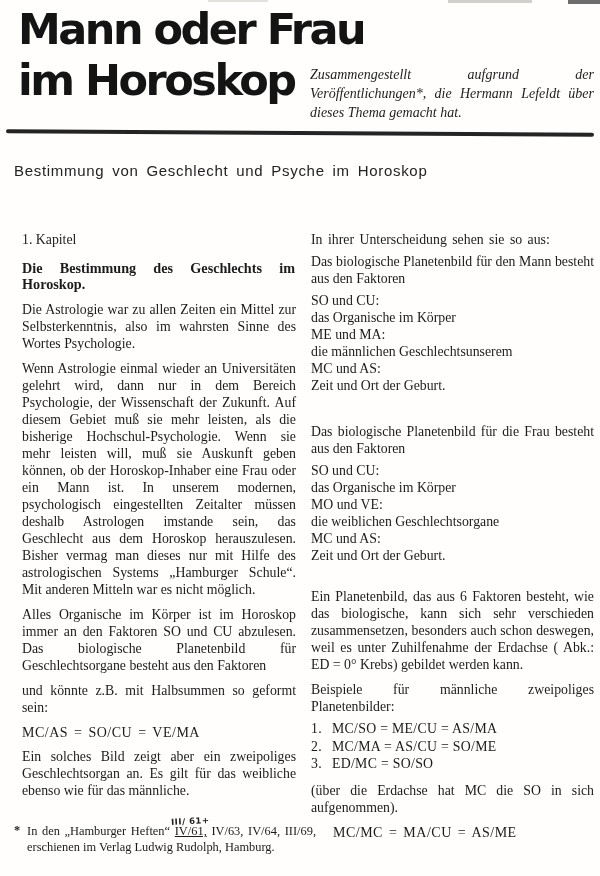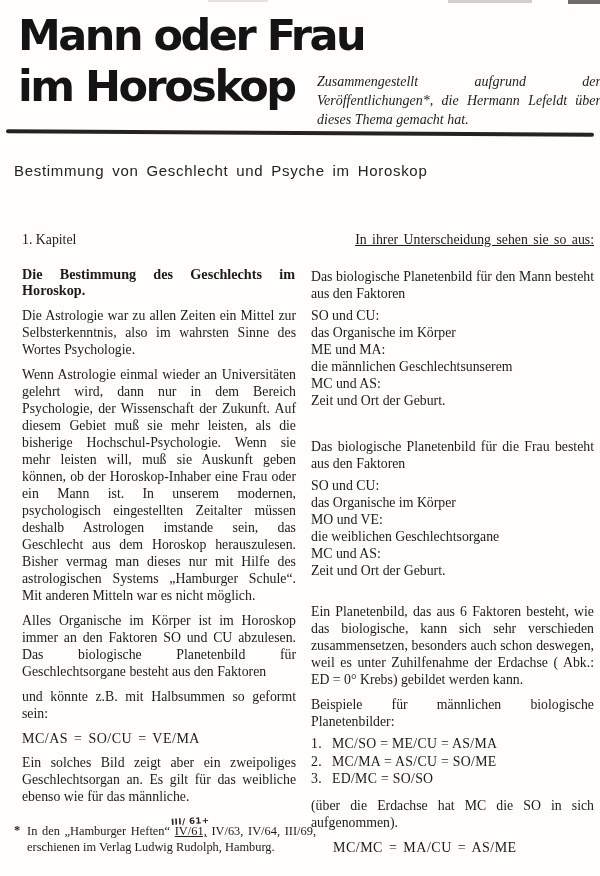--- a/index.html
+++ b/index.html
@@ -14,28 +14,28 @@
   }
   .page { position: absolute; inset: 0; background: #fffefd; }
 
   
   .sm1 { position: absolute; top: 0; right: 0; width: 32px; height: 4px; background: #6d6d6d; }
   .sm2 { position: absolute; top: 0; left: 448px; width: 84px; height: 3px; background: #d2d0cd; }
   .sm3 { position: absolute; top: 0; left: 208px; width: 60px; height: 2px; background: #e4e2df; }
 
   
   .title {
-    position: absolute; left: 18px; top: 10px; margin: 0;
+    position: absolute; left: 18px; top: 4px; margin: 0;
     font-family: "DejaVu Sans", sans-serif;
     font-weight: 800; font-size: 43px; line-height: 51px;
     letter-spacing: -2.5px; color: #141414;
   }
   .title-line { display: block; }
   .attribution {
-    position: absolute; left: 309px; top: 64px; width: 284px; margin: 8px;
+    position: absolute; left: 309px; top: 64px; width: 284px; margin: 1px;
     font-style: italic; font-size: 14px; line-height: 19px;
     text-align: justify; color: #222;
   }
   .rule {
     position: absolute; left: 6px; top: 131px; width: 588px; height: 4px;
     background: #242424; transform: rotate(0.35deg); border-radius: 2px;
   }
   .subtitle {
     position: absolute; left: 14px; top: 162px;
     font-family: "Liberation Sans", sans-serif;
@@ -44,25 +44,25 @@
 
   
   .columns { position: absolute; left: 22px; top: 231px; width: 572px; display: flex; gap: 15px; }
   .col-left  { width: 274px; }
   .col-right { width: 283px; }
 
   .para, .chapter, .lead, .formula-line, .note {
     font-size: 13.8px; line-height: 17px; margin: 0 0 8px 0;
     text-align: justify; color: #1b1b1b;
   }
-  .chapter { text-align: left; margin-bottom: 18px; }
+  .chapter { text-align: left; margin-bottom: 12px; }
   .heading { font-weight: bold; font-size: 14.2px; line-height: 16px; margin: 0 1px 9px 0; text-align: justify; }
   .formula-line { text-align: left; letter-spacing: 0.4px; margin-bottom: 7px; }
   .formula { font-size: 14px; line-height: 17px; margin: 0 0 7px 0; letter-spacing: 0.5px; word-spacing: 2px; }
-  .intro { text-align: right; word-spacing: 2px; margin-bottom: 20px; text-decoration: underline; }
+  .intro { text-align: left; word-spacing: 2px; margin-bottom: 5px; }
   .lead { margin-bottom: 5px; }
 
   .dl { margin: 0 0 10px 0; }
   .dl-row { display: flex; font-size: 13.8px; line-height: 17px; flex-direction: column; }
   .dl-term { width: 93px; flex: none; }
   .dl-def { flex: 1; }
   .gap-lg { margin-top: 29px; }
   .gap-md { margin-top: 24px; }
 
   .examples { margin: 0 0 9px 0; }
@@ -144,21 +144,21 @@
           <span class="dl-def">die weiblichen Geschlechts­organe</span>
         </div>
         <div class="dl-row">
           <span class="dl-term">MC und AS:</span>
           <span class="dl-def">Zeit und Ort der Geburt.</span>
         </div>
       </div>
 
       <p class="para gap-md">Ein Planetenbild, das aus 6 Faktoren besteht, wie das biologische, kann sich sehr verschieden zusammensetzen, besonders auch schon deswegen, weil es unter Zuhilfenahme der Erdachse ( Abk.: ED = 0° Krebs) gebildet werden kann.</p>
 
-      <p class="para lead">Beispiele für männlichen biologische Planetenbilder:</p>
+      <p class="para lead">Beispiele für männliche zweipoliges Planetenbilder:</p>
       <div class="examples">
         <div class="example-row">
           <span class="example-num">1.</span>
           <span>MC/SO = ME/CU = AS/MA</span>
         </div>
         <div class="example-row">
           <span class="example-num">2.</span>
           <span>MC/MA = AS/CU = SO/ME</span>
         </div>
         <div class="example-row">

